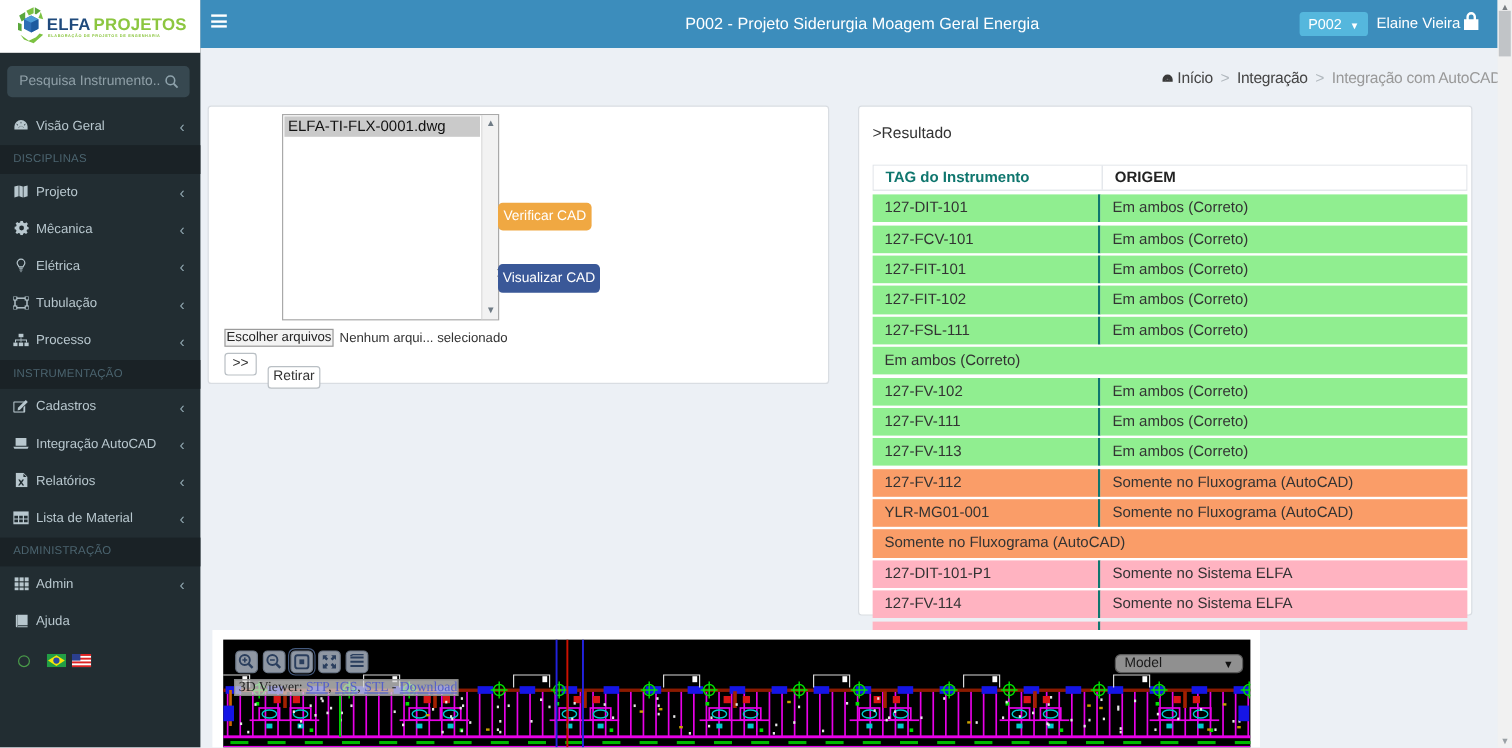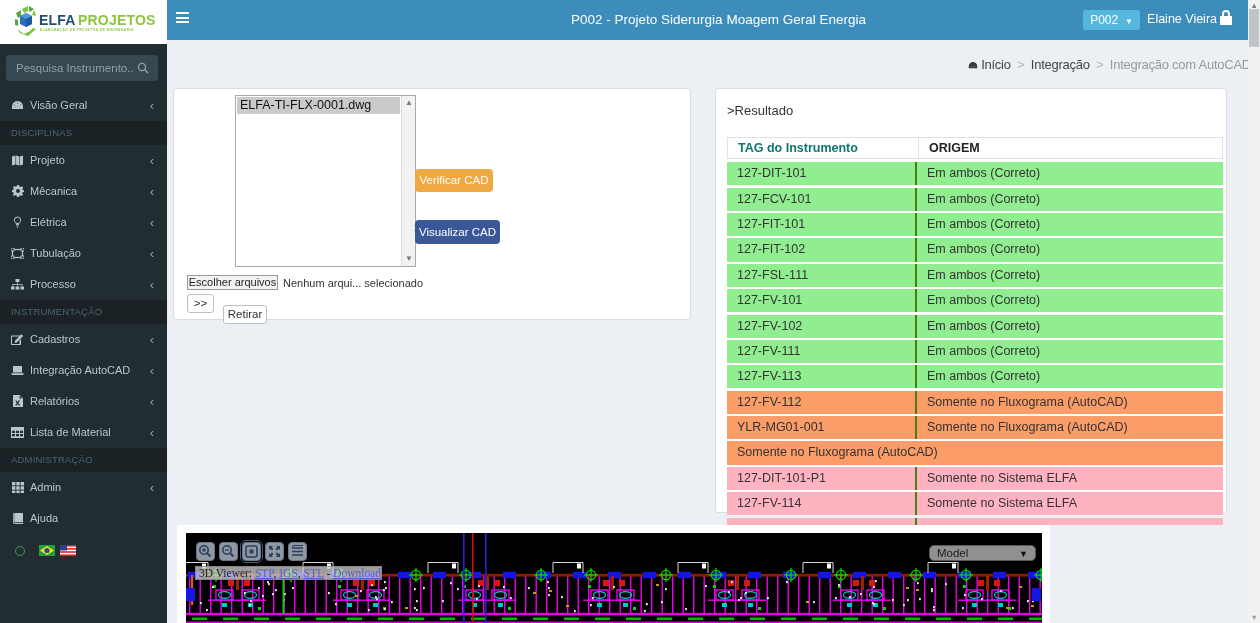--- a/index.html
+++ b/index.html
@@ -48,21 +48,21 @@
 #lblresult { position:absolute; left:240px; top:110px; font-size:13px; color:#3a3a3a;margin-top:21px; }
 #btnvisualizar { position:absolute; left:241px; top:131px; width:85px; height:24px; background:#3a5898; border-radius:4px; color:#fff; font-size:11.5px; text-align:center; line-height:24px; }
 
 #rpanel { position:absolute; left:715px; top:88px; width:512px; height:425px; background:#fff; border:1px solid #d9dde2; border-radius:3px; }
 #rpanel .rh { position:absolute; left:11px; top:14px; font-size:13px; color:#333; }
 #tblwrap { position:absolute; left:727px; top:137px; width:496px; height:388px; overflow:hidden; }
 .thead { display:flex; height:21.6px; border:1px solid #dfe3e8; background:#fff; margin-bottom:3.7px; }
 .thead .c1 { width:191px; border-right:1px solid #dfe3e8; font-weight:bold; font-size:12.5px; color:#0f766e; line-height:20px; padding-left:10px; }
 .thead .c2 { flex:1; font-weight:bold; font-size:12.5px; color:#222; line-height:20px; padding-left:10px; }
 .trow { display:flex; height:23.2px; margin-bottom:2.2px; }
-.trow .c1 { width:190px; border-right:2px solid #4d7c0f; font-size:12.5px; color:#333; line-height:23.2px; padding-left:10px; }
+.trow .c1 { width:190px; border-right:2px solid #0f766e; font-size:12.5px; color:#333; line-height:23.2px; padding-left:10px; }
 .trow .c2 { flex:1; font-size:12.5px; color:#333; line-height:23.2px; padding-left:10px; }
 .trow.g div { background:#90ee90; }
 .trow.o div { background:#fa9d68; }
 .trow.p div { background:#ffb3c1; }
 
 #cadpanel { position:absolute; left:177px; top:525px; width:873px; height:98px; background:#fff; }
 #cadblack { position:absolute; left:9px; top:8px; width:856px; height:90px; background:#000; }
 .cadbtn { position:absolute; top:9px; width:19px; height:19px; background:#8f97a3; border:1px solid #6c7787; border-radius:4px; color:#2c3e5d; }
 #viewer3d { position:absolute; left:9px; top:33px; width:187px; height:14px; background:rgba(210,210,210,0.75); border:1px solid #888; font-family:"Liberation Serif", serif; font-size:11.5px; line-height:13px; color:#222; padding-left:3px; white-space:nowrap; }
 #viewer3d a { color:#5560c8; text-decoration:underline; }
@@ -244,21 +244,20 @@
       </div>
     <div class="trow g">
         <div class="c1">127-FIT-102</div>
         <div class="c2">Em ambos (Correto)</div>
       </div>
     <div class="trow g">
         <div class="c1">127-FSL-111</div>
         <div class="c2">Em ambos (Correto)</div>
       </div>
     <div class="trow g">
-        <div class="c1">127-FV-101</div>
         <div class="c2">Em ambos (Correto)</div>
       </div>
     <div class="trow g">
         <div class="c1">127-FV-102</div>
         <div class="c2">Em ambos (Correto)</div>
       </div>
     <div class="trow g">
         <div class="c1">127-FV-111</div>
         <div class="c2">Em ambos (Correto)</div>
       </div>

